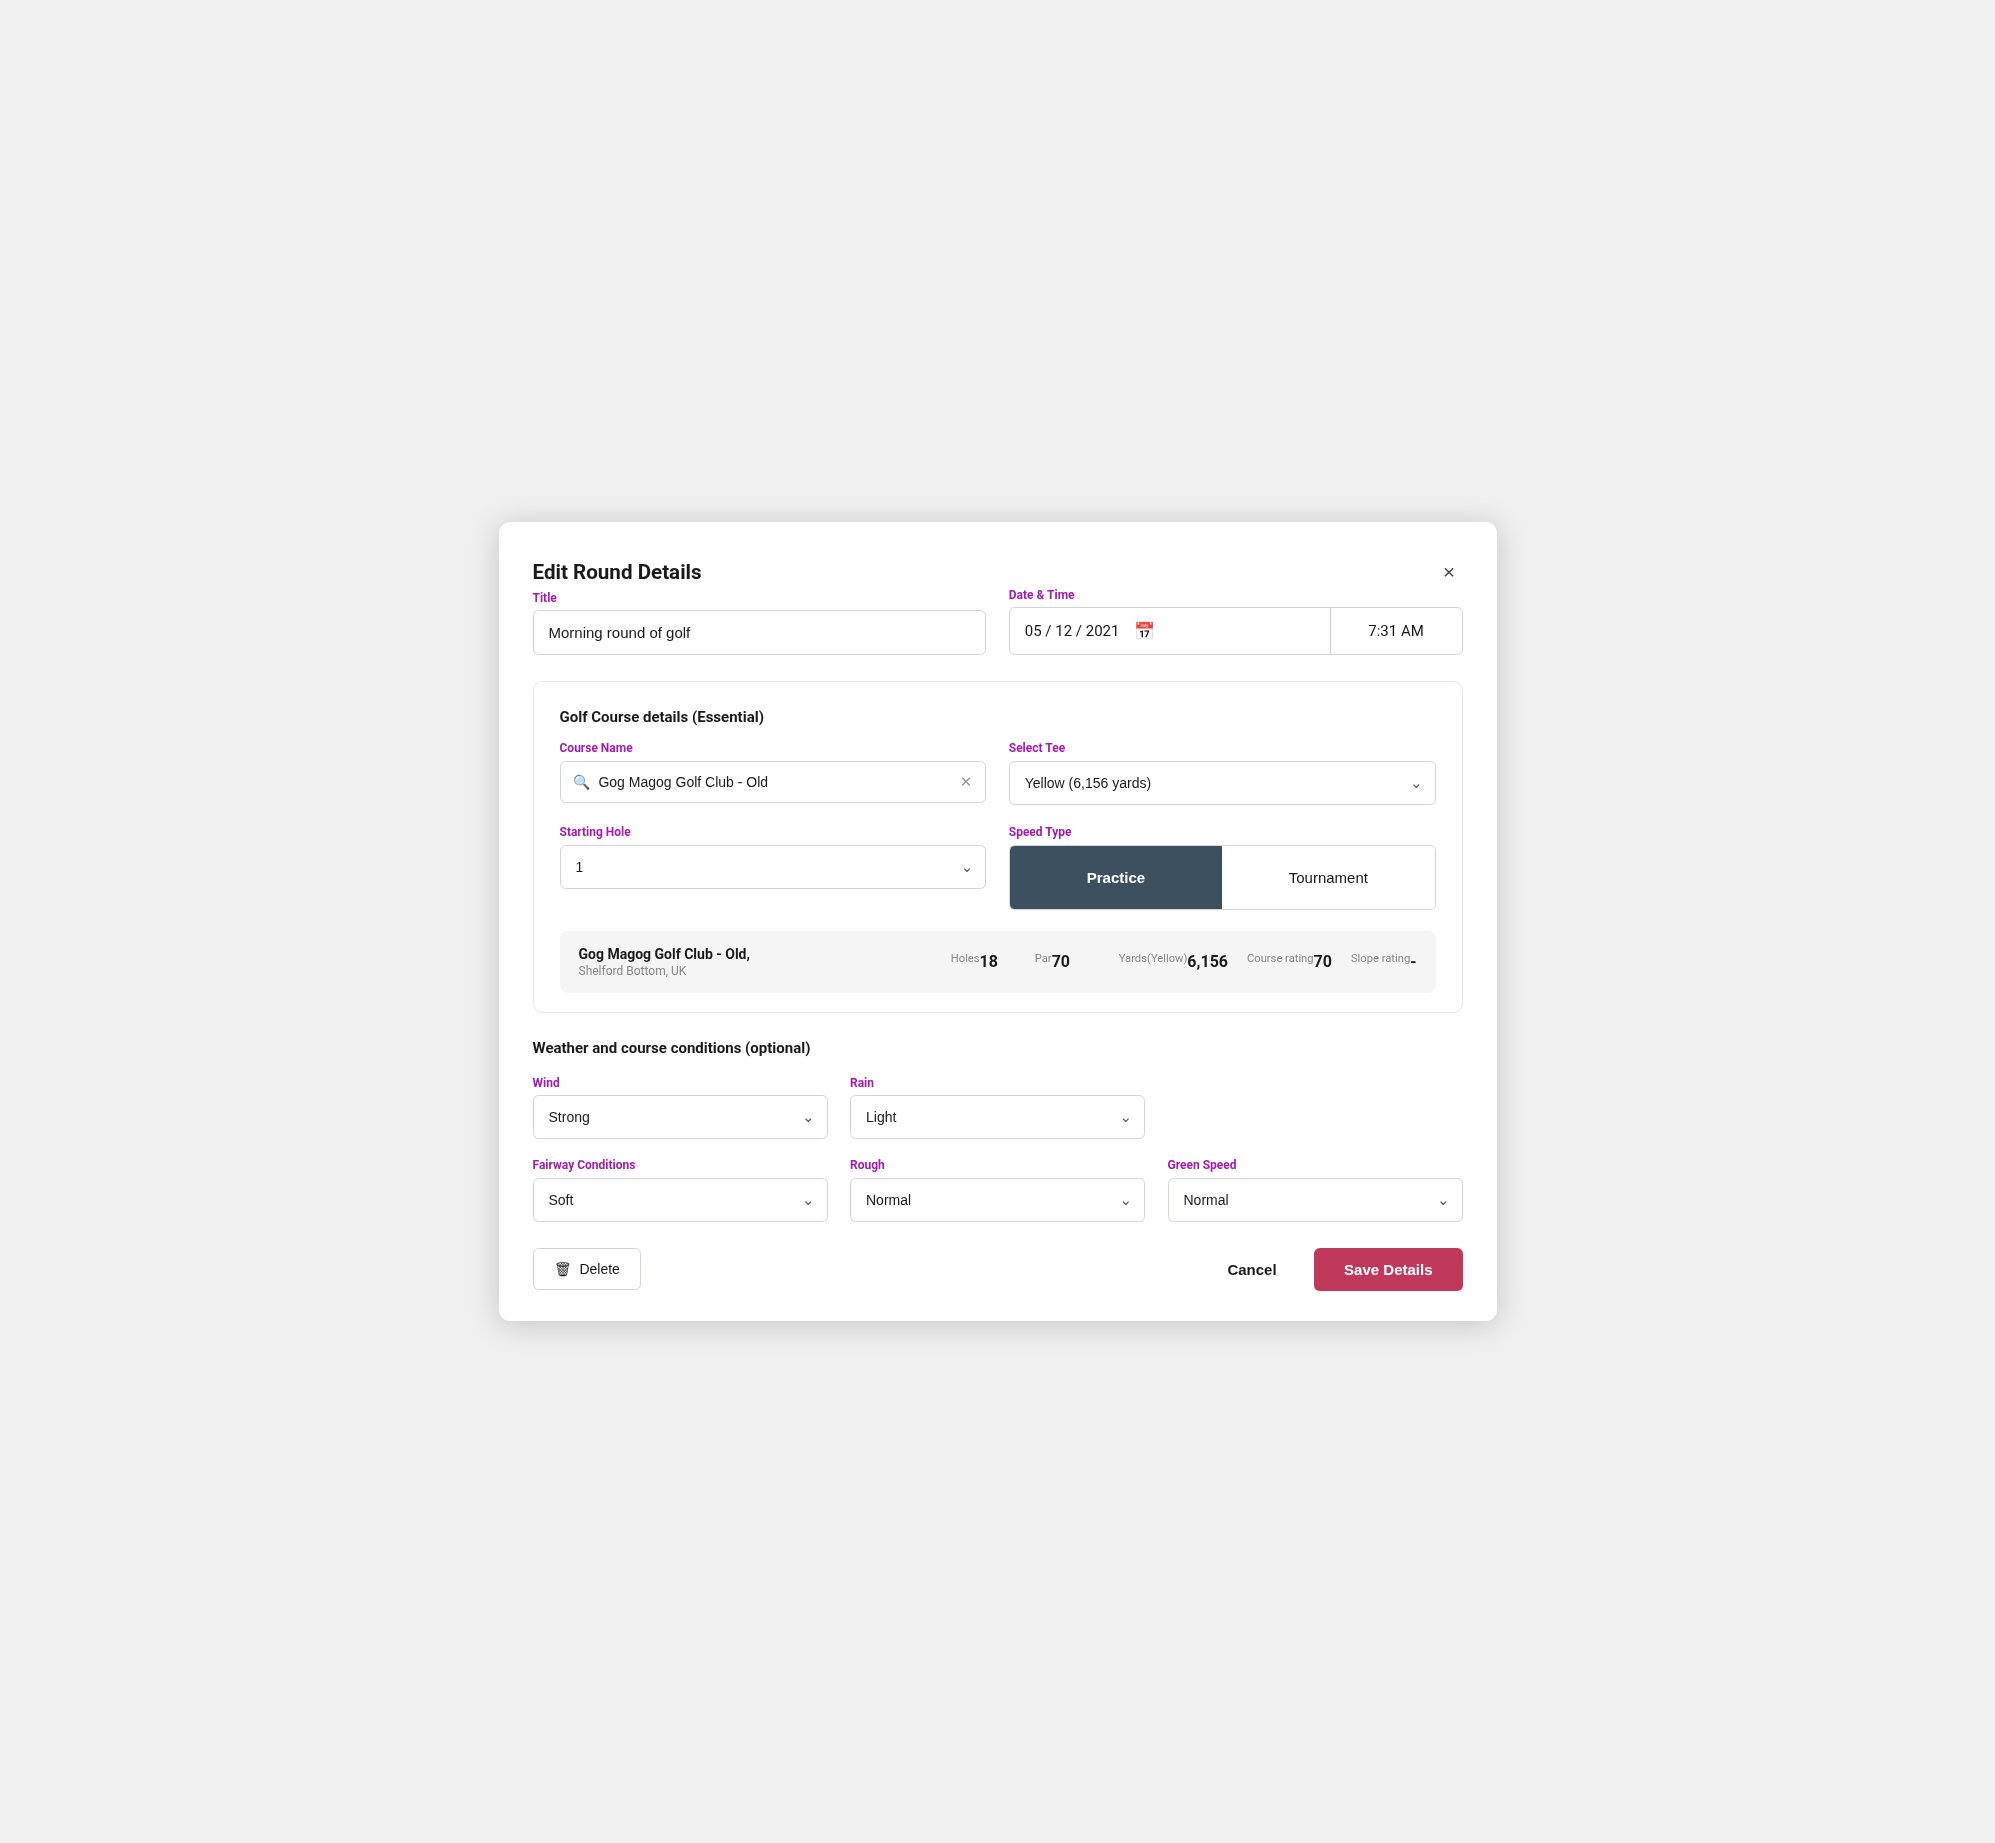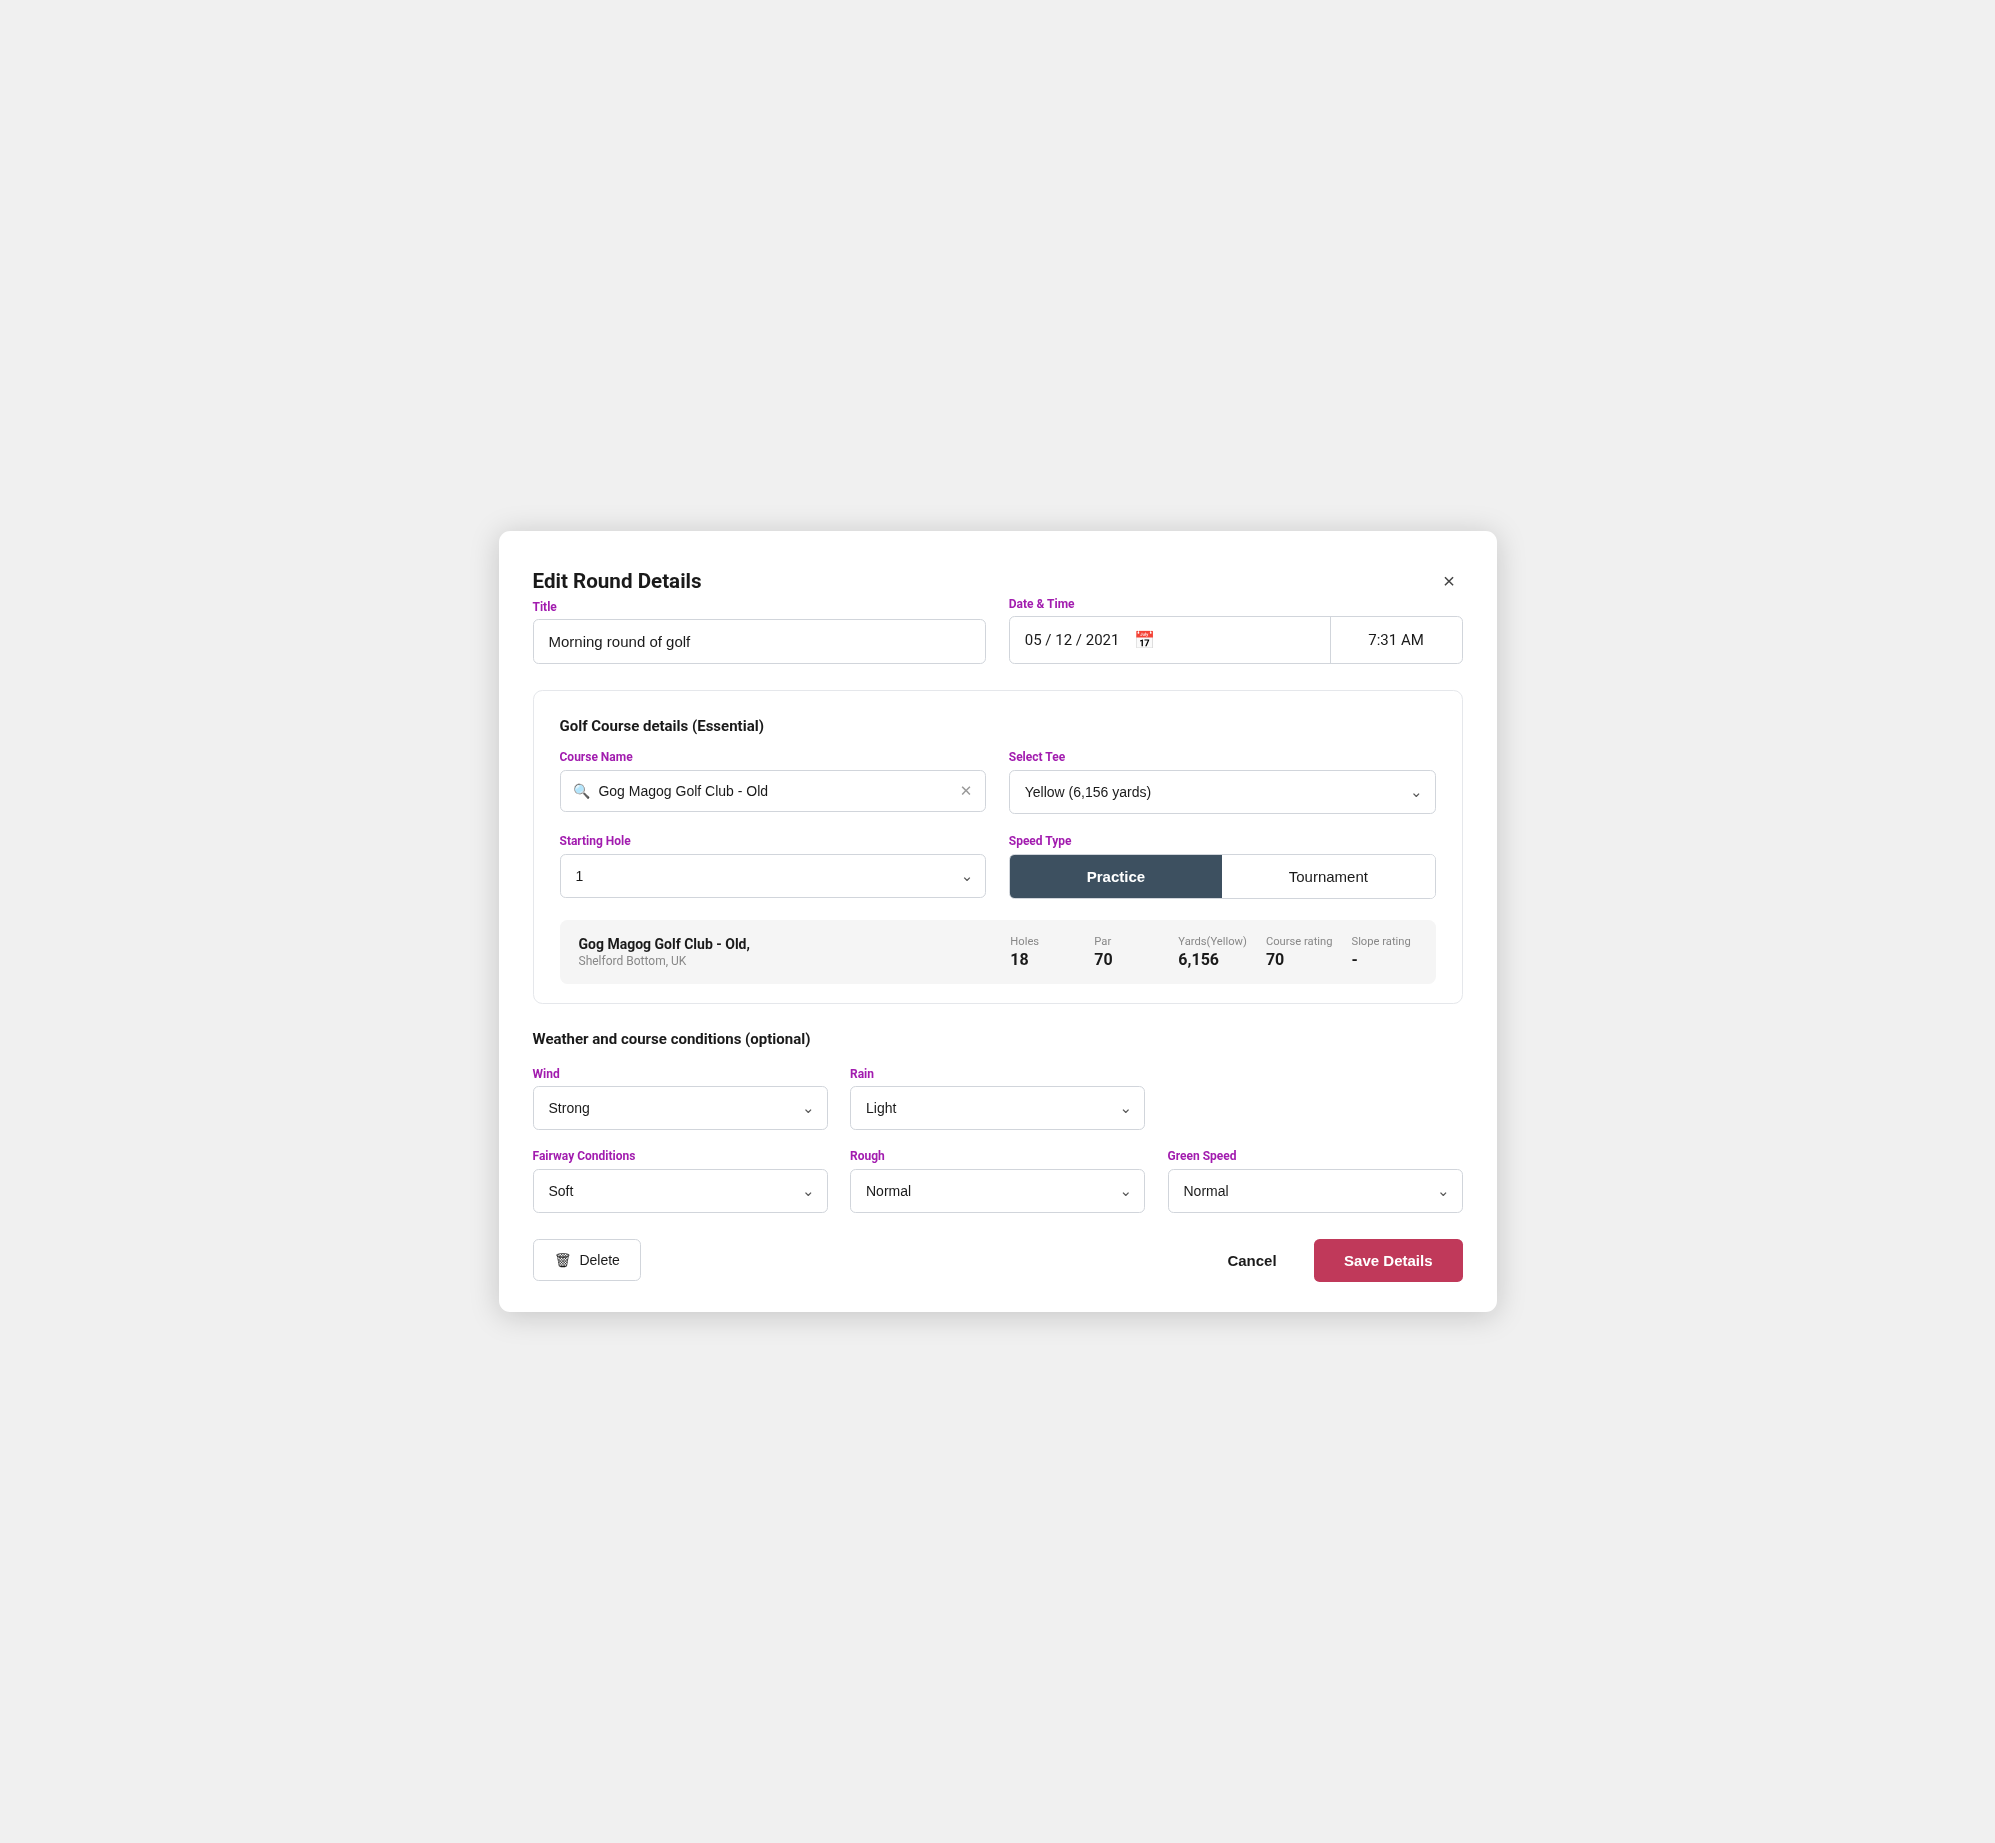--- a/index.html
+++ b/index.html
@@ -166,21 +166,21 @@
       pointer-events: none;
       font-size: 15px;
     }
 
     
     .game-type-toggle {
       display: flex;
       border: 1.4px solid #d1d5db;
       border-radius: 5.6px;
       overflow: hidden;
-      height: 45px;
+      height: 65px;
     }
     .toggle-btn {
       flex: 1;
       border: none;
       background: #fff;
       font-size: 15px;
       font-weight: 500;
       cursor: pointer;
       color: #1a1a1a;
     }
@@ -200,21 +200,21 @@
       gap: 0;
       margin-top: 3.7px;
     }
     .course-info-name {
       flex: 1;
     }
     .course-info-name .name { font-size: 14px; font-weight: 700; color: #1a1a1a; }
     .course-info-name .loc { font-size: 12px; color: #888; margin-top: 1.9px; }
     .course-stat {
       display: flex;
-      flex-direction: column;
+      flex-direction: row;
       align-items: flex-start;
       min-width: 84px;
       padding-left: 19px;
     }
     .course-stat .stat-label { font-size: 11.2px; color: #888; margin-bottom: 1.9px; }
     .course-stat .stat-value { font-size: 16px; font-weight: 700; color: #1a1a1a; }
 
     
     .weather-title {
       font-size: 15px;

